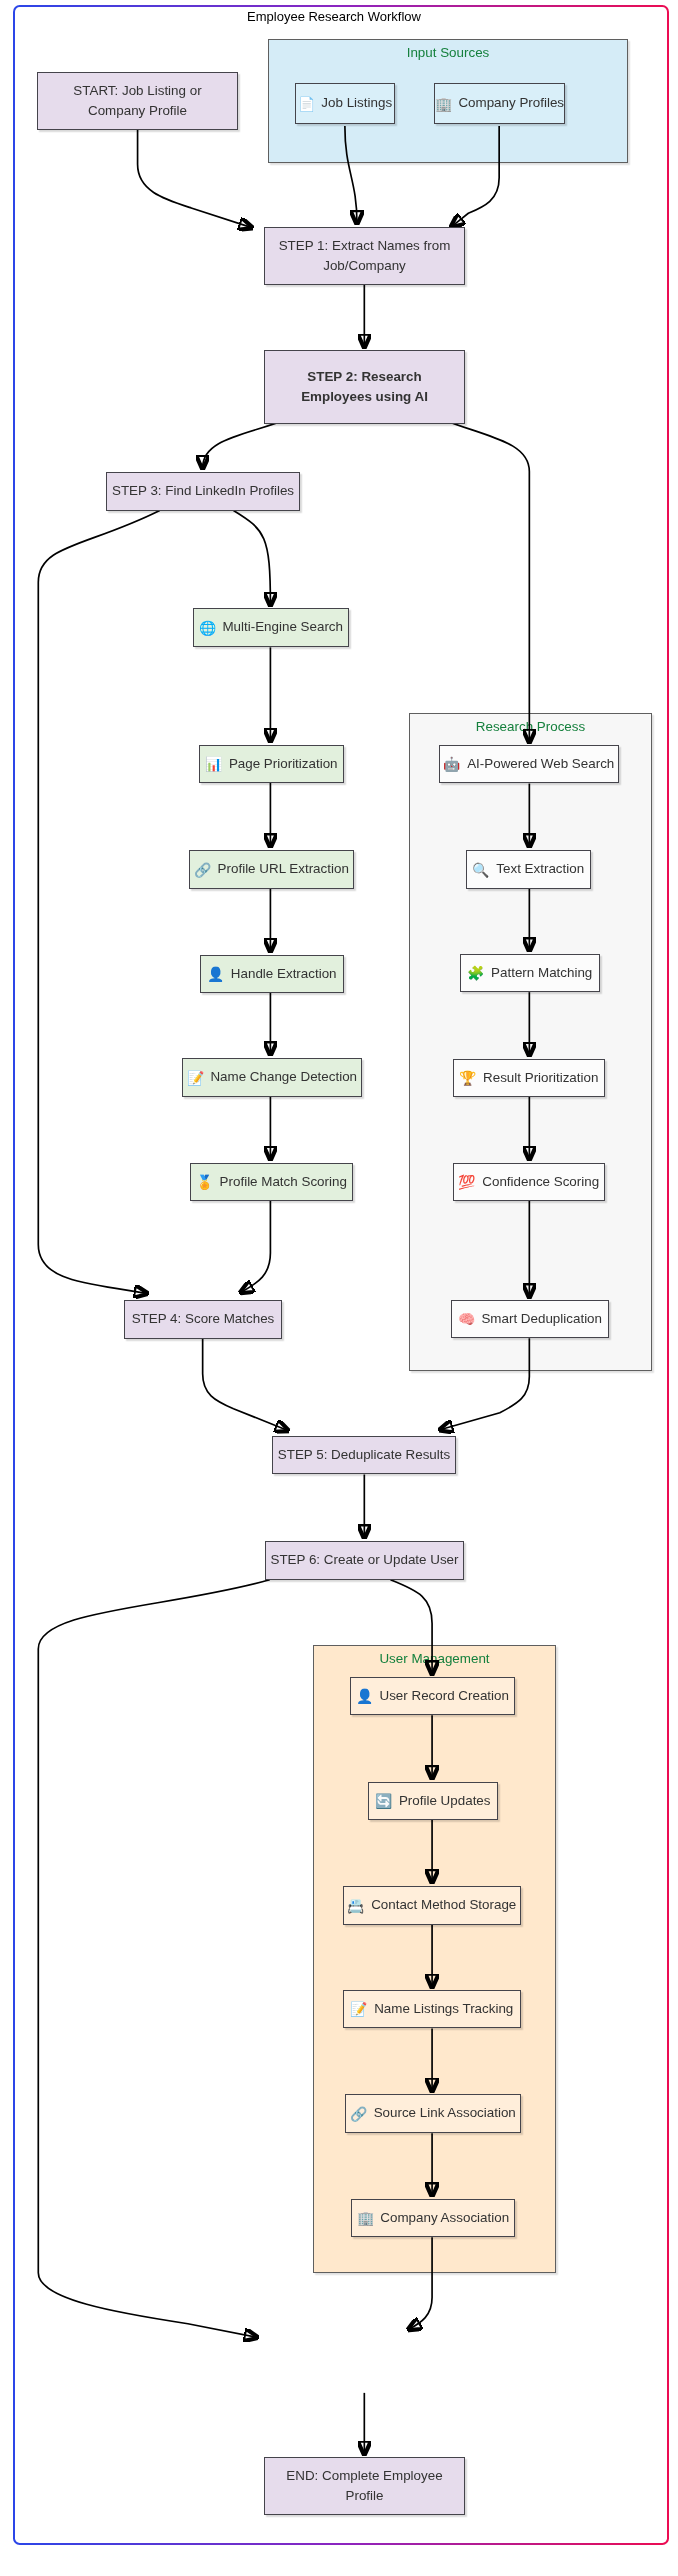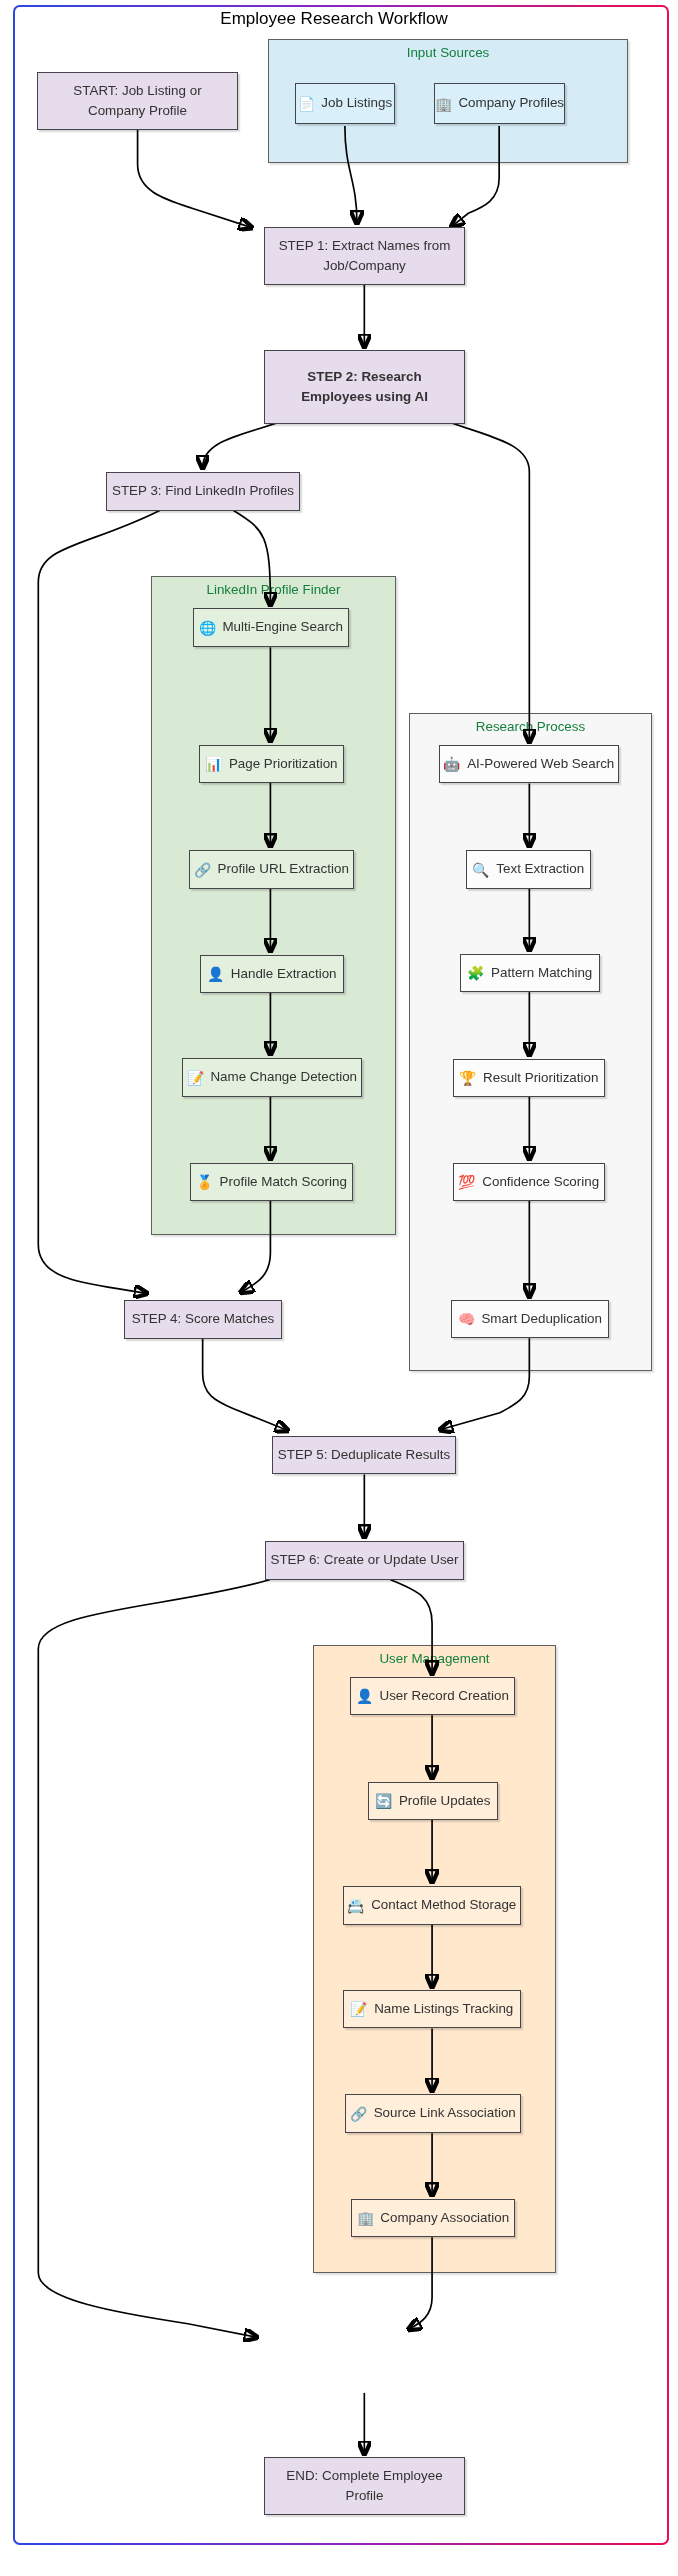--- a/index.html
+++ b/index.html
@@ -3,21 +3,21 @@
 <meta charset="utf-8">
 <style>
   html,body{margin:0;padding:0;background:#ffffff;}
   #stage{position:relative;width:679px;height:2576px;background:#fff;overflow:hidden;
          font-family:"Liberation Sans","DejaVu Sans",sans-serif;}
   #frame{position:absolute;left:13.4px;top:5.4px;width:652px;height:2536px;border-radius:6.7px;
          border:2px solid transparent;
          background:linear-gradient(#fff,#fff) padding-box,
                     linear-gradient(90deg,#2b46e8 0%,#8c25c0 50%,#ec0c52 100%) border-box;}
   .page-title{position:absolute;left:0;top:9.4px;width:668px;text-align:center;
-              font-size:17px;color:#000;}
+              font-size:13px;color:#000;}
   .subgraph{position:absolute;border:1px solid #5f5f5f;box-shadow:1.7px 2px 1.3px rgba(0,0,0,0.12);}
   .sg-title{position:absolute;top:4.7px;left:0;width:100%;text-align:center;font-size:13.4px;color:#15803d;}
   .sg-blue{background:#d5ecf7;}
   .sg-green{background:#d8e9d4;}
   .sg-gray{background:#f7f7f7;}
   .sg-peach{background:#ffe8cc;}
   .node{position:absolute;display:flex;align-items:center;justify-content:center;gap:6px;
         text-align:center;font-size:13.4px;color:#333;border:1px solid #45444b;
         box-shadow:1.7px 2px 1.3px rgba(0,0,0,0.15);line-height:1.5;z-index:3;padding:0 5.4px;box-sizing:border-box;}
   .oneline{white-space:nowrap;}
@@ -33,23 +33,20 @@
 </head>
 <body>
 
 <div id="stage">
   <div id="frame"></div>
 
   <div class="page-title">Employee Research Workflow</div>
 
   <div class="subgraph sg-blue" style="left:268px;top:39px;width:358px;height:122px;">
     <div class="sg-title">Input Sources</div>
-  </div>
-  <div class="subgraph sg-green" style="left:151px;top:576px;width:243px;height:657px;">
-    <div class="sg-title">LinkedIn Profile Finder</div>
   </div>
   <div class="subgraph sg-gray" style="left:409px;top:713px;width:241px;height:656px;">
     <div class="sg-title">Research Process</div>
   </div>
   <div class="subgraph sg-peach" style="left:313px;top:1645px;width:241px;height:626px;">
     <div class="sg-title">User Management</div>
   </div>
 
   <svg id="edges" width="679" height="2576" viewBox="0 0 1012 3840">
     <defs>

